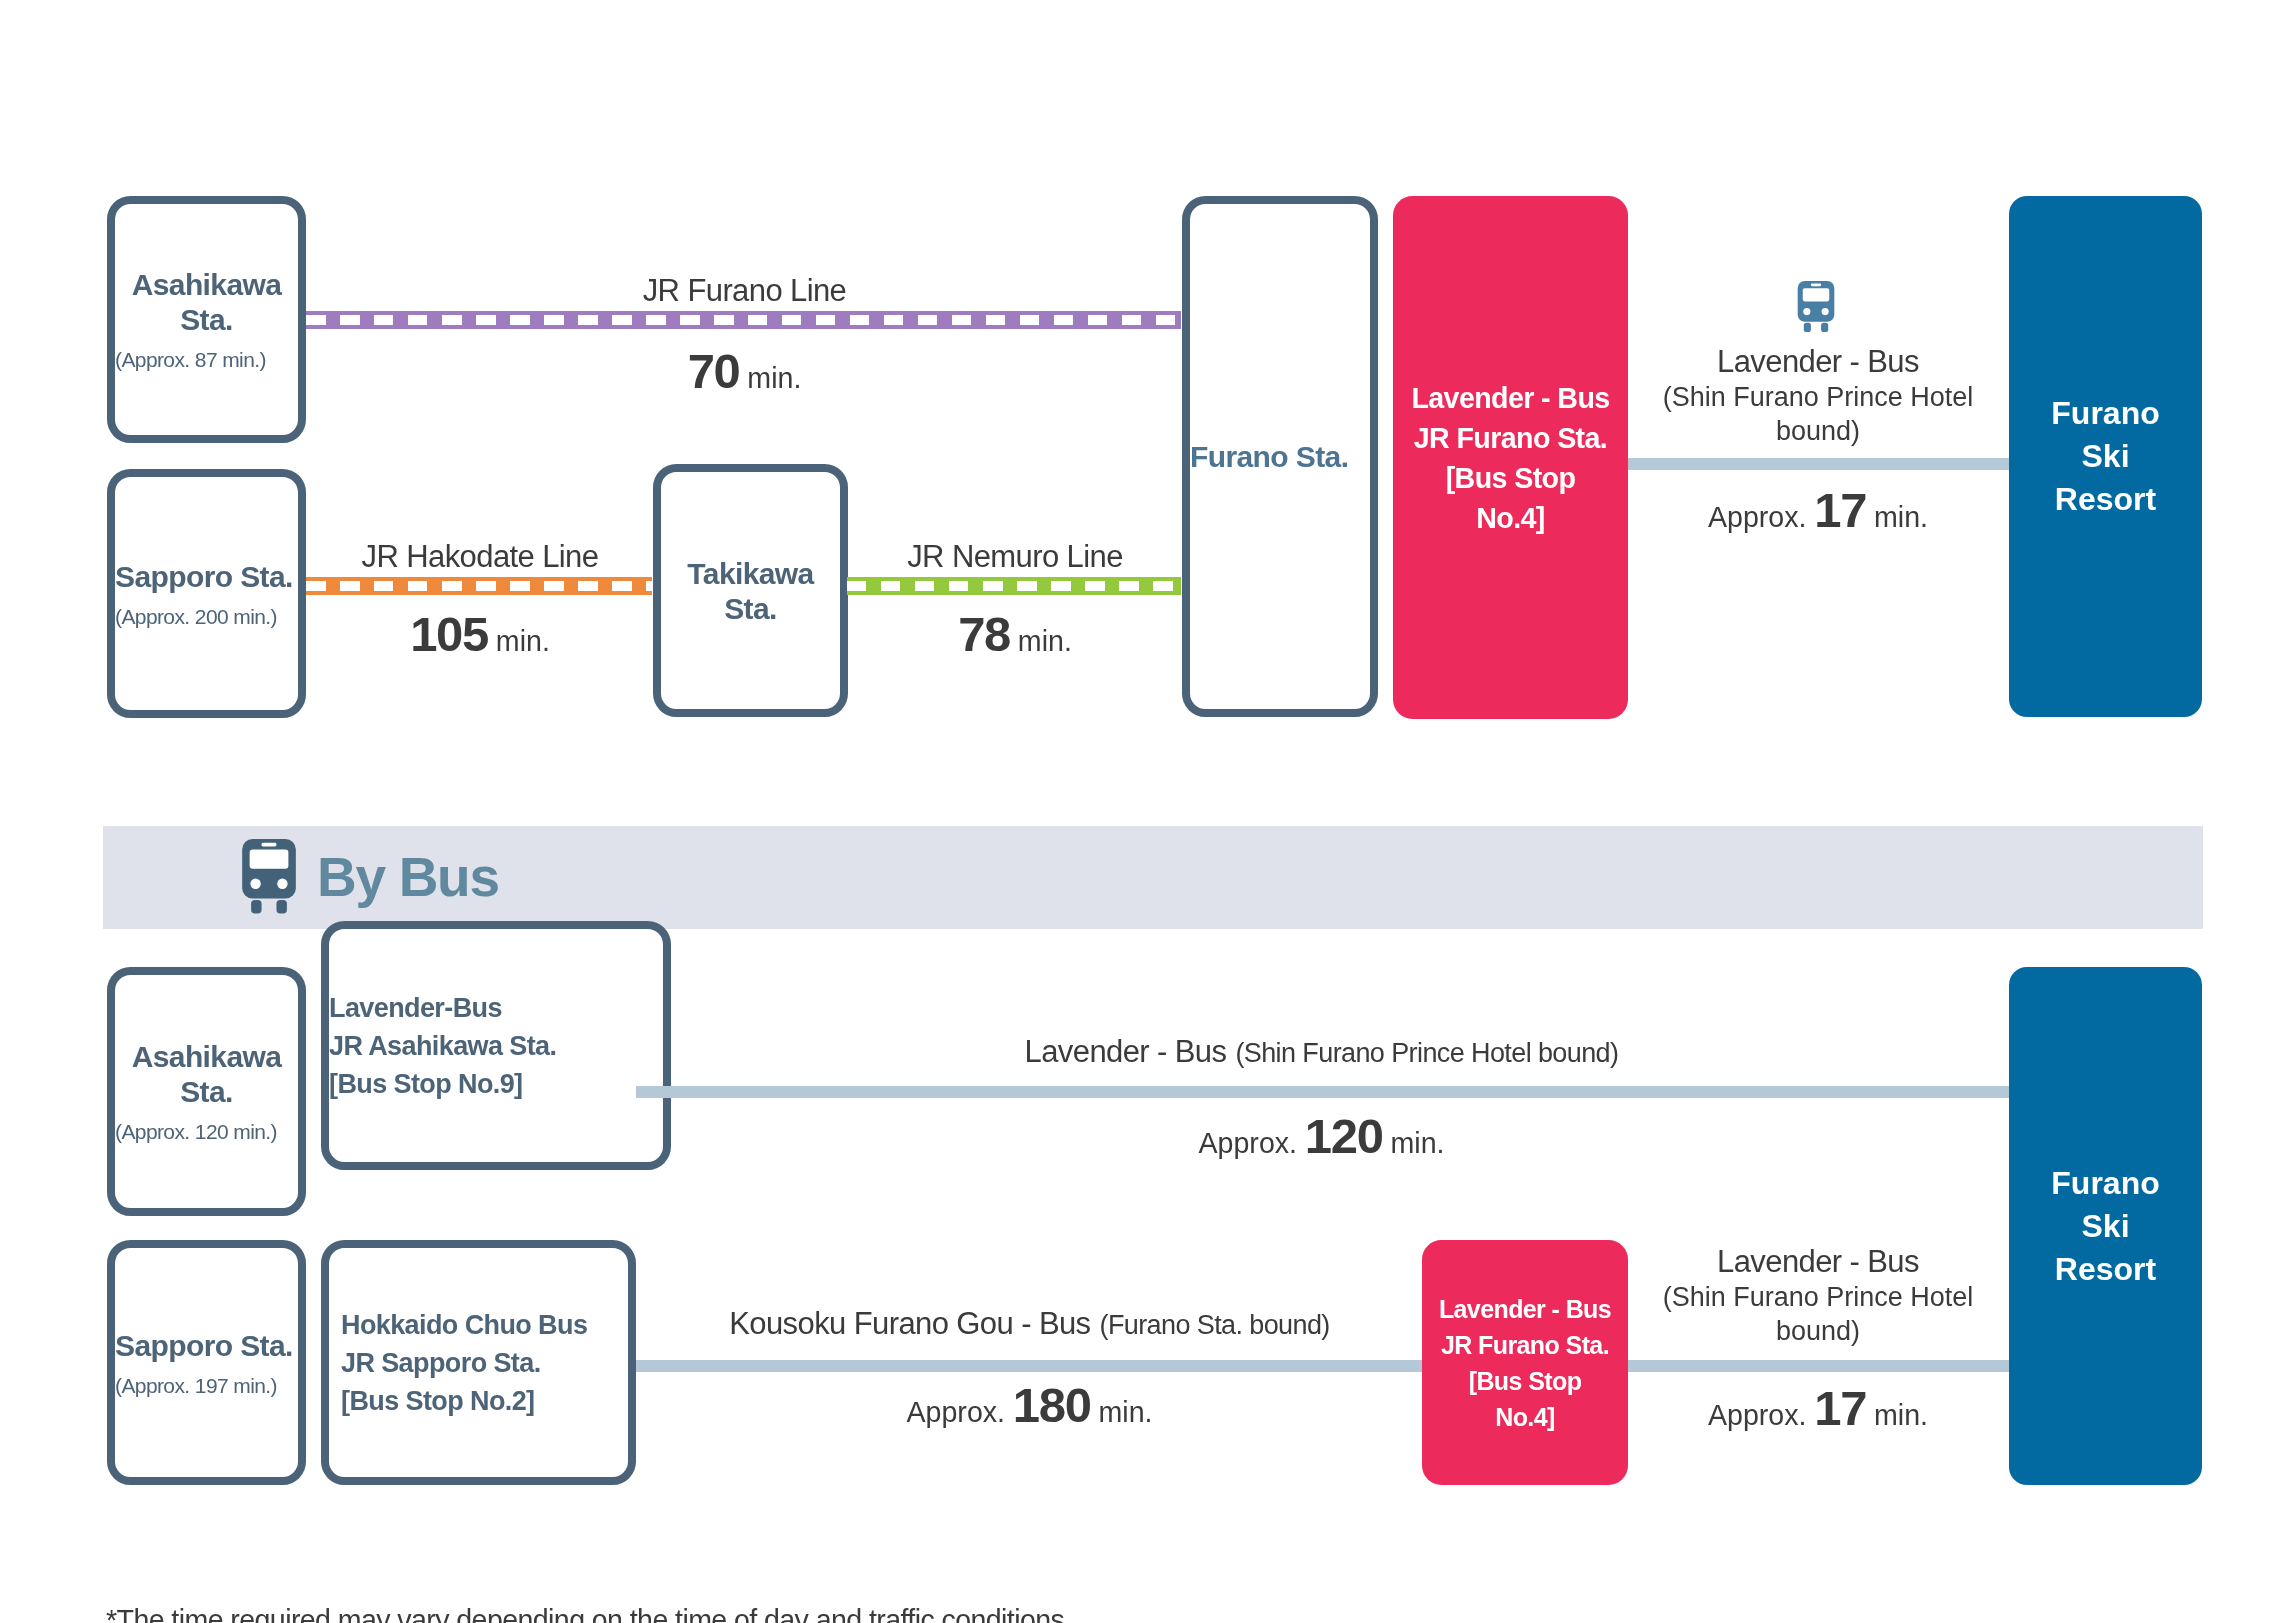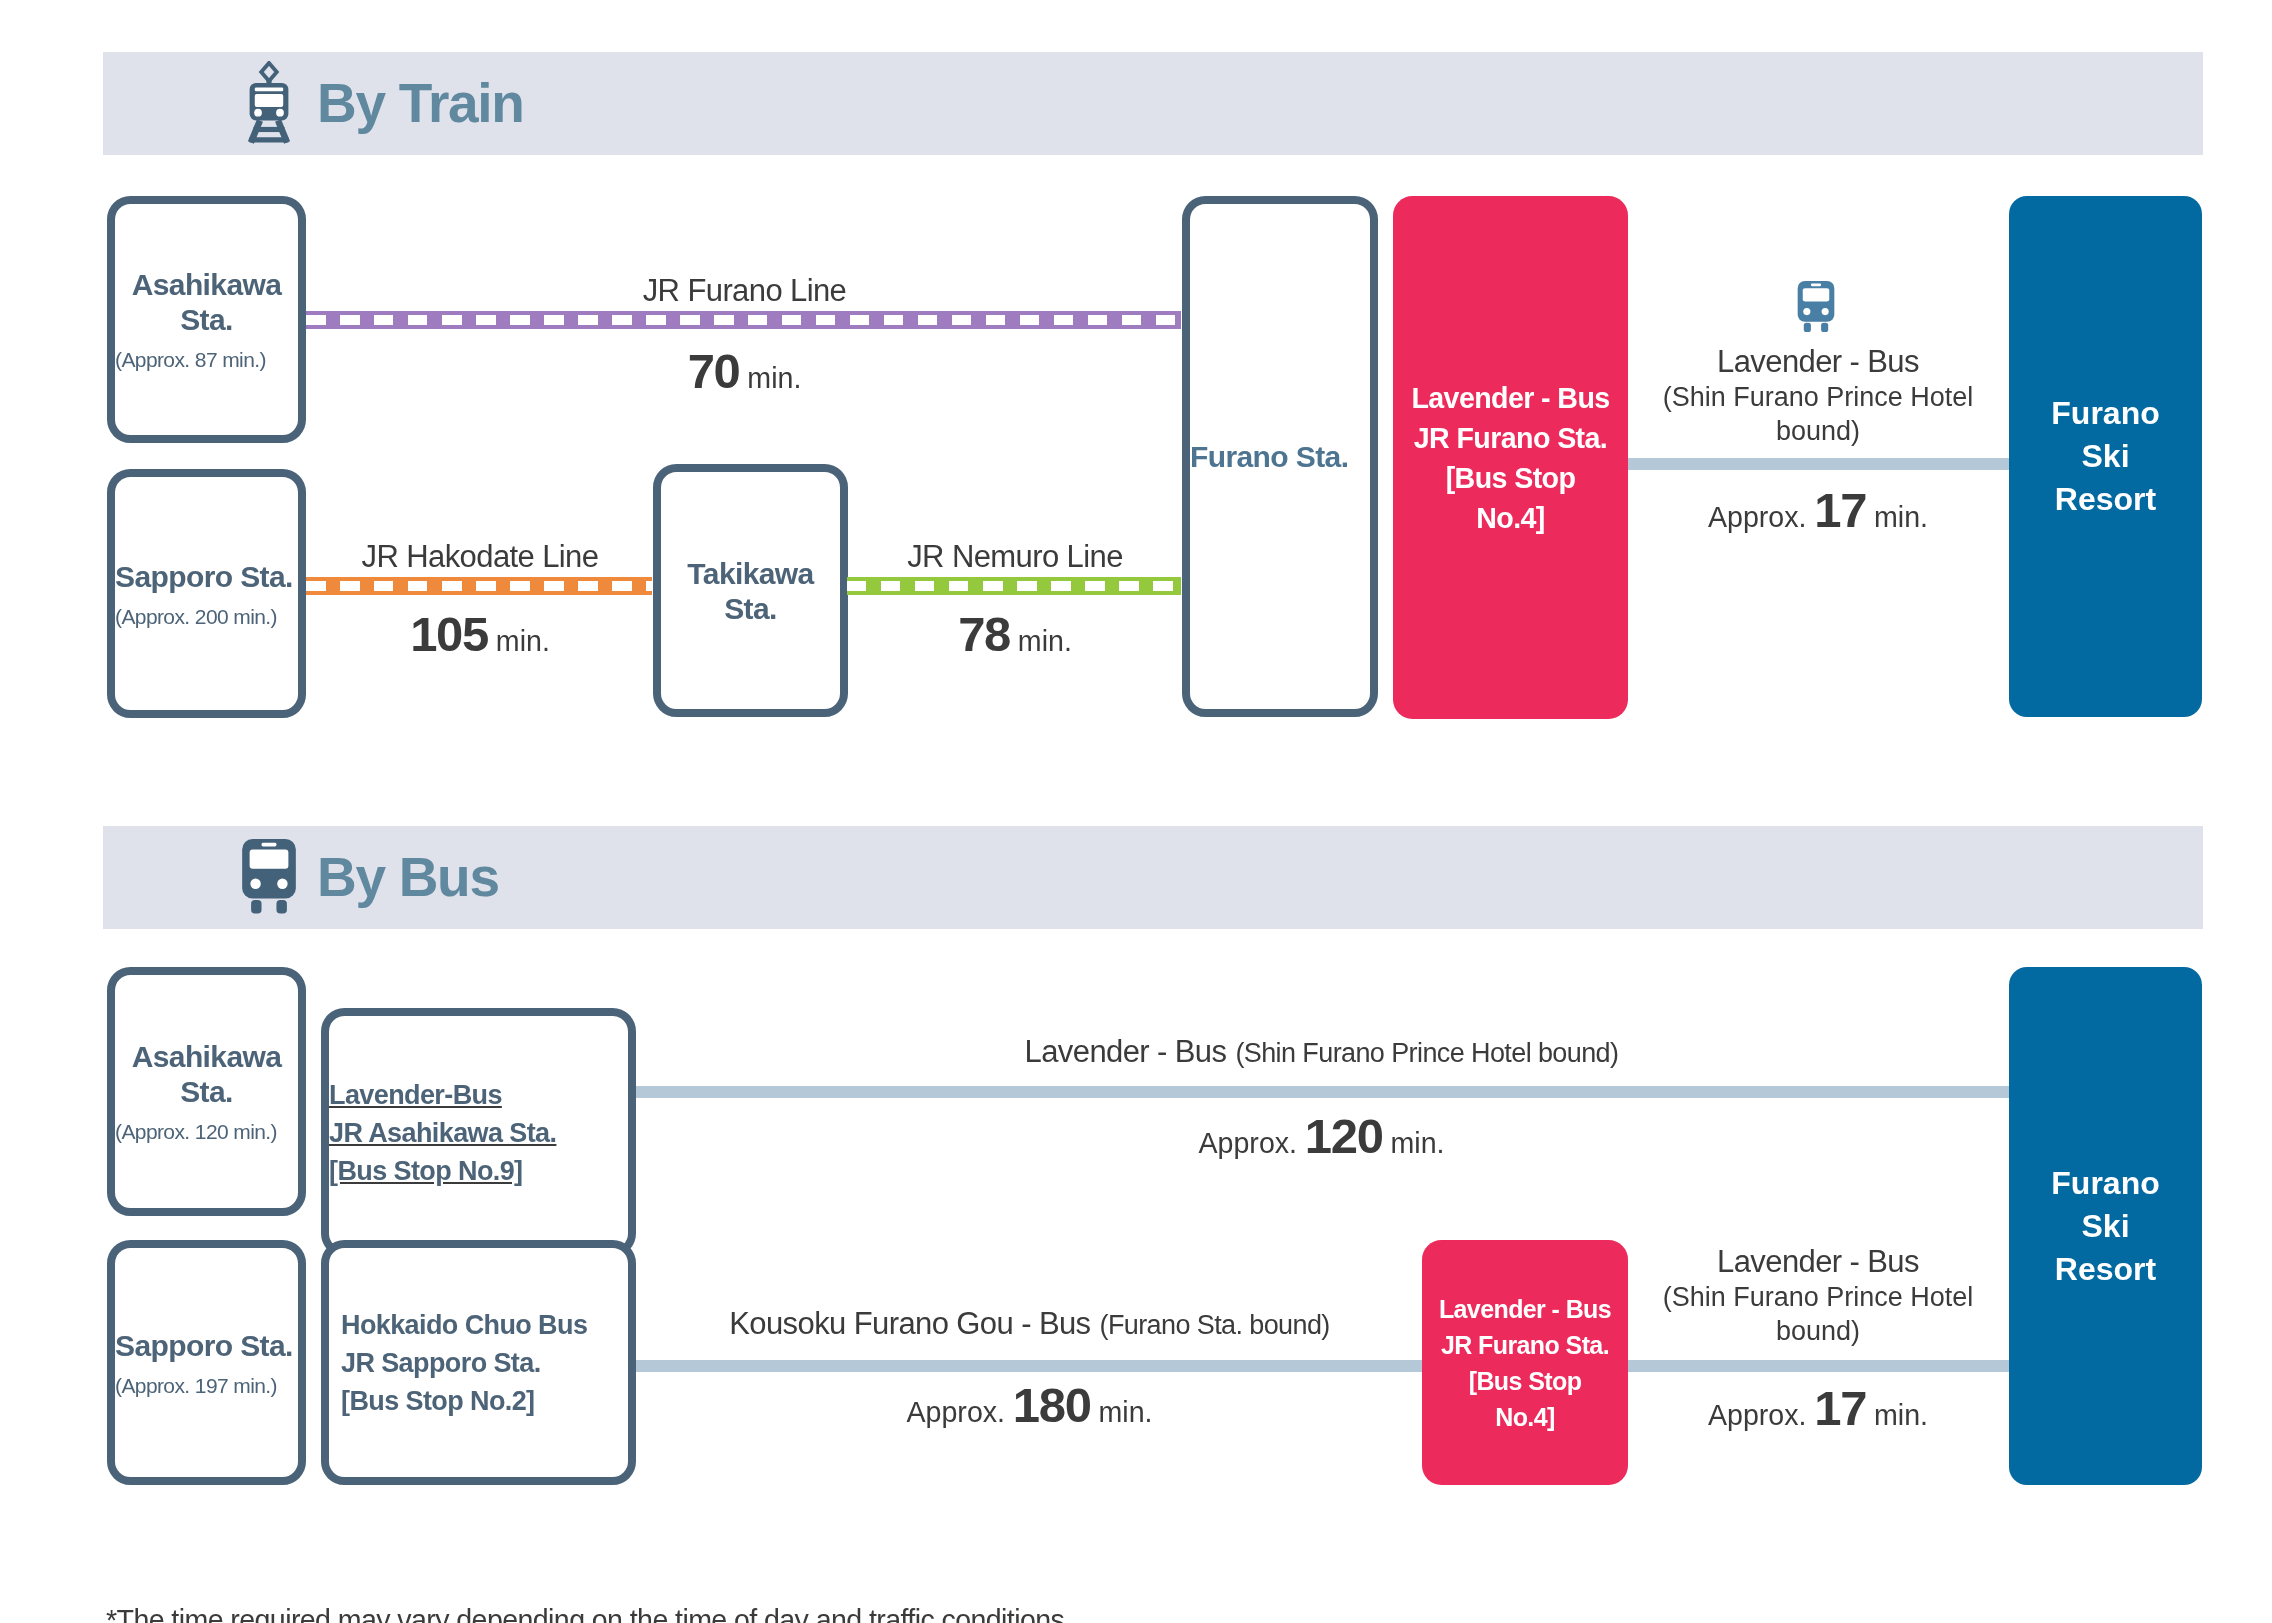--- a/index.html
+++ b/index.html
@@ -45,38 +45,20 @@
   .duration .unit{font-size:28.6px;font-weight:500;}
   .cluster-bound{font-size:27px;font-weight:400;line-height:34px;color:#3b3b3b;}
   .footnote{position:absolute;left:106px;top:1604px;font-size:28.6px;color:#3b3b3b;letter-spacing:-0.6px;}
   svg{display:block;width:100%;height:100%;}
 </style>
 </head>
 <body>
 
 <div class="canvas">
 
-  <div class="sec-header" style="top:52px;">
-    <div class="hicon">
-      <svg viewBox="0 0 100 130">
-        <path d="M50 3 L62 17 L50 31 L38 17 Z" fill="none" stroke="currentColor" stroke-width="6"></path>
-        <rect x="46" y="27" width="8" height="9" fill="currentColor"></rect>
-        <rect x="20" y="34" width="60" height="58" rx="10" fill="currentColor"></rect>
-        <rect x="28" y="41" width="44" height="6" rx="2" fill="#ffffff"></rect>
-        <rect x="28" y="51" width="44" height="20" rx="3" fill="#ffffff"></rect>
-        <circle cx="33" cy="80" r="6" fill="#ffffff"></circle>
-        <circle cx="67" cy="80" r="6" fill="#ffffff"></circle>
-        <path d="M36 92 L22 126" stroke="currentColor" stroke-width="10"></path>
-        <path d="M64 92 L78 126" stroke="currentColor" stroke-width="10"></path>
-        <path d="M26 106 L74 106" stroke="currentColor" stroke-width="8"></path>
-        <path d="M20 122 L80 122" stroke="currentColor" stroke-width="8"></path>
-      </svg>
-    </div>
-    <div class="sec-title">By Train</div>
-  </div>
 
   <div class="node" style="left:107px;top:196px;width:199px;height:247px;">
     <div class="node-title">Asahikawa Sta.</div>
     <div class="node-sub">(Approx. 87 min.)</div>
   </div>
 
   <div class="node" style="left:107px;top:469px;width:199px;height:249px;">
     <div class="node-title">Sapporo Sta.</div>
     <div class="node-sub">(Approx. 200 min.)</div>
   </div>
@@ -172,21 +154,21 @@
         <rect x="60" y="86" width="14" height="18" rx="5" fill="currentColor"></rect>
       </svg>
     </div>
     <div class="sec-title">By Bus</div>
   </div>
 
   <div class="node" style="left:107px;top:967px;width:199px;height:249px;">
     <div class="node-title">Asahikawa Sta.</div>
     <div class="node-sub">(Approx. 120 min.)</div>
   </div>
-  <div class="node stopbox" style="left:321px;top:1008px;width:315px;height:249px;text-decoration:underline;">
+  <div class="node stopbox" style="left:321px;top:921px;width:350px;height:249px;">
     <div class="node-title">Lavender-Bus</div>
     <div class="node-title">JR Asahikawa Sta.</div>
     <div class="node-title">[Bus Stop No.9]</div>
   </div>
 
   <div class="node" style="left:107px;top:1240px;width:199px;height:245px;">
     <div class="node-title">Sapporo Sta.</div>
     <div class="node-sub">(Approx. 197 min.)</div>
   </div>
   <div class="node stopbox" style="left:321px;top:1240px;width:315px;height:245px;padding-left:12px;">

